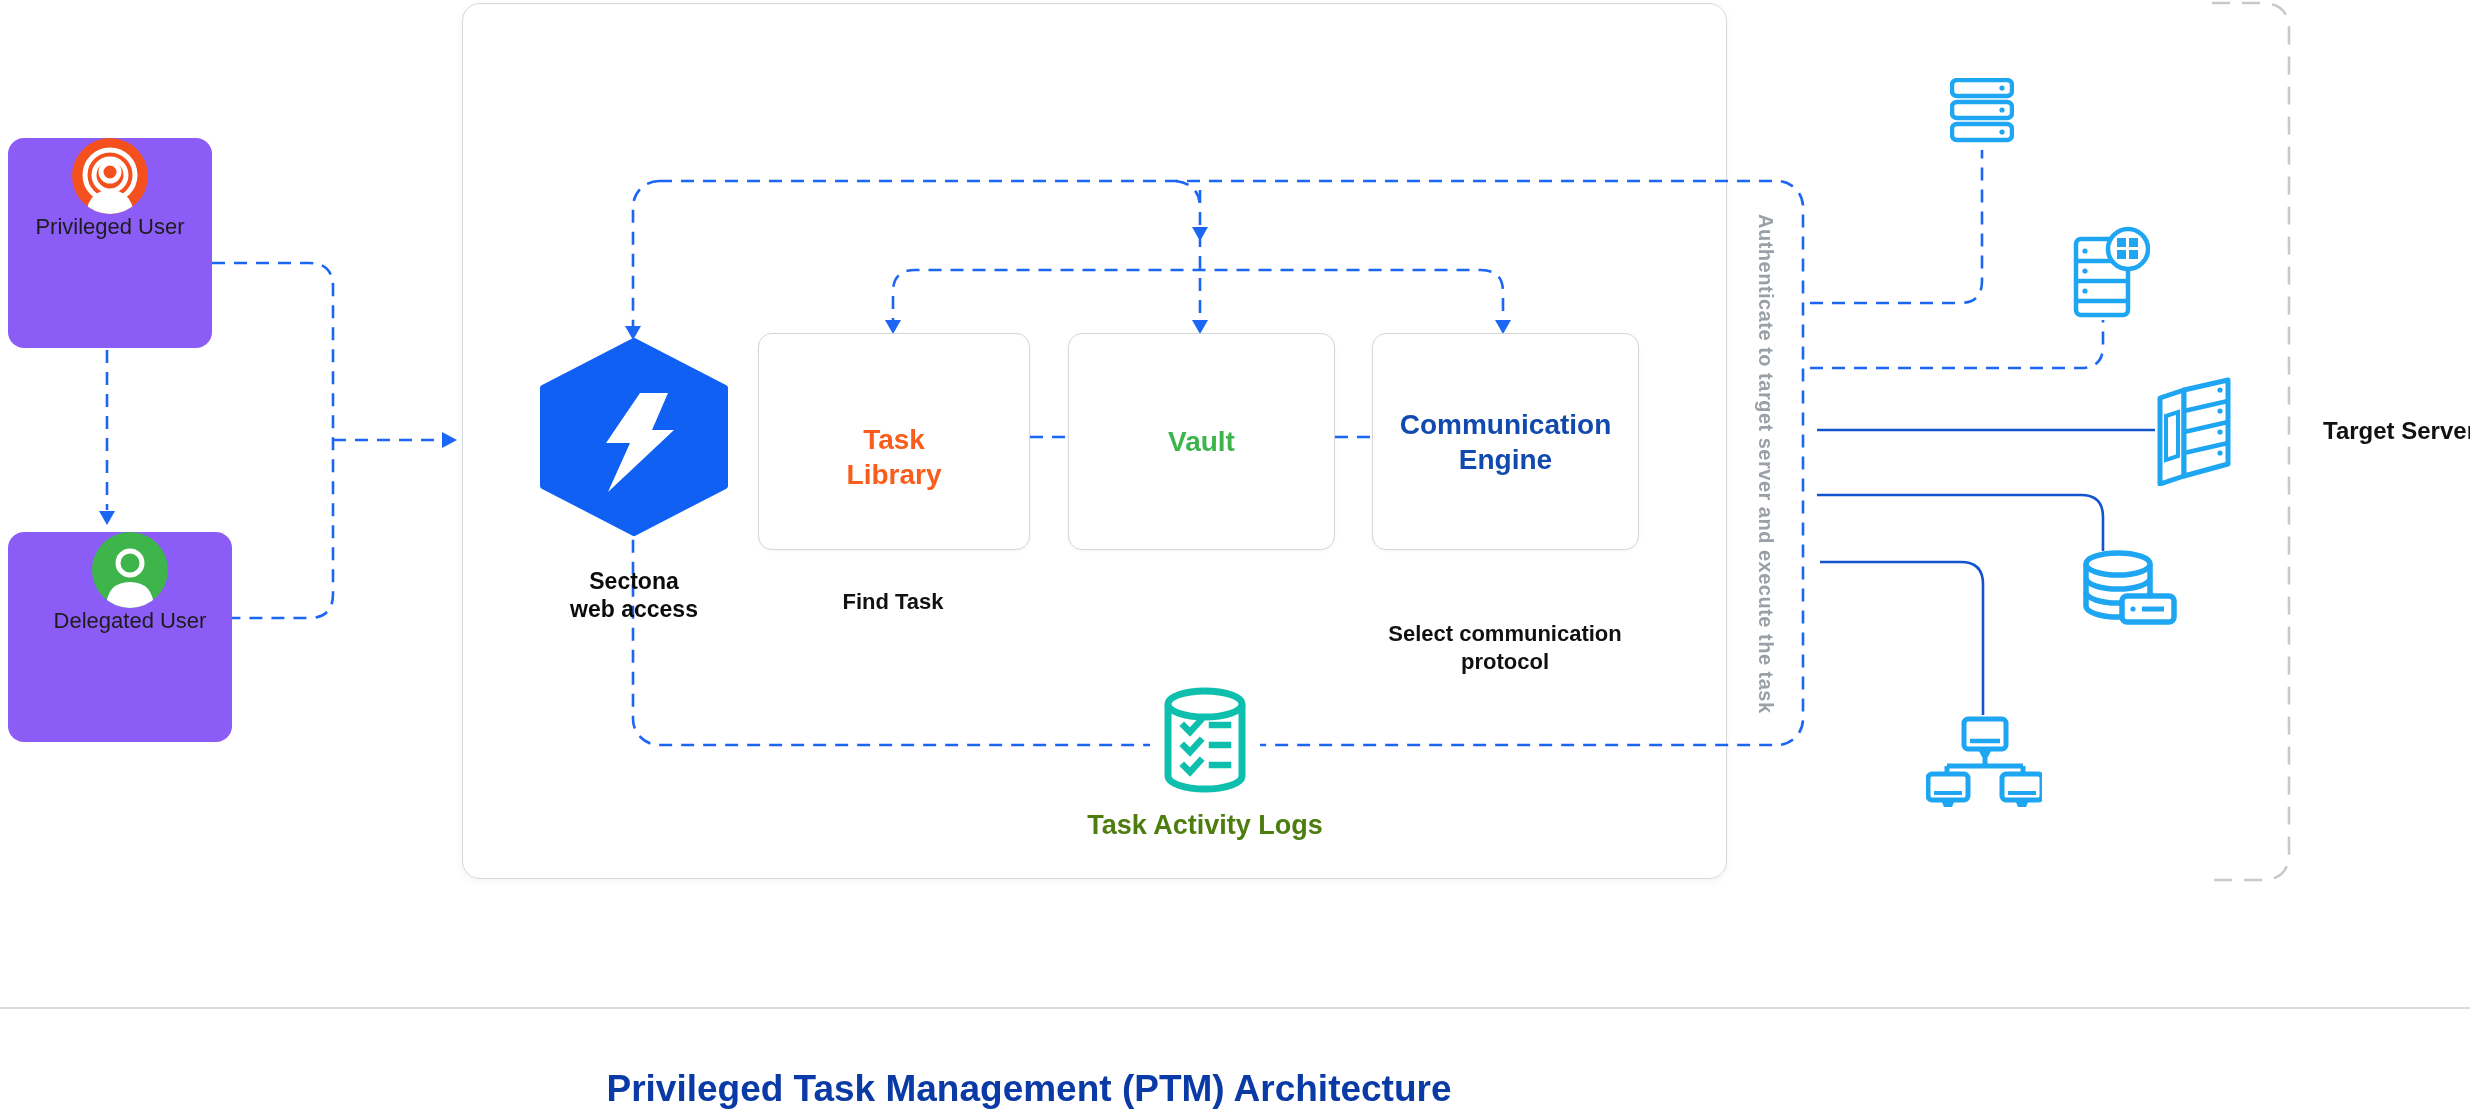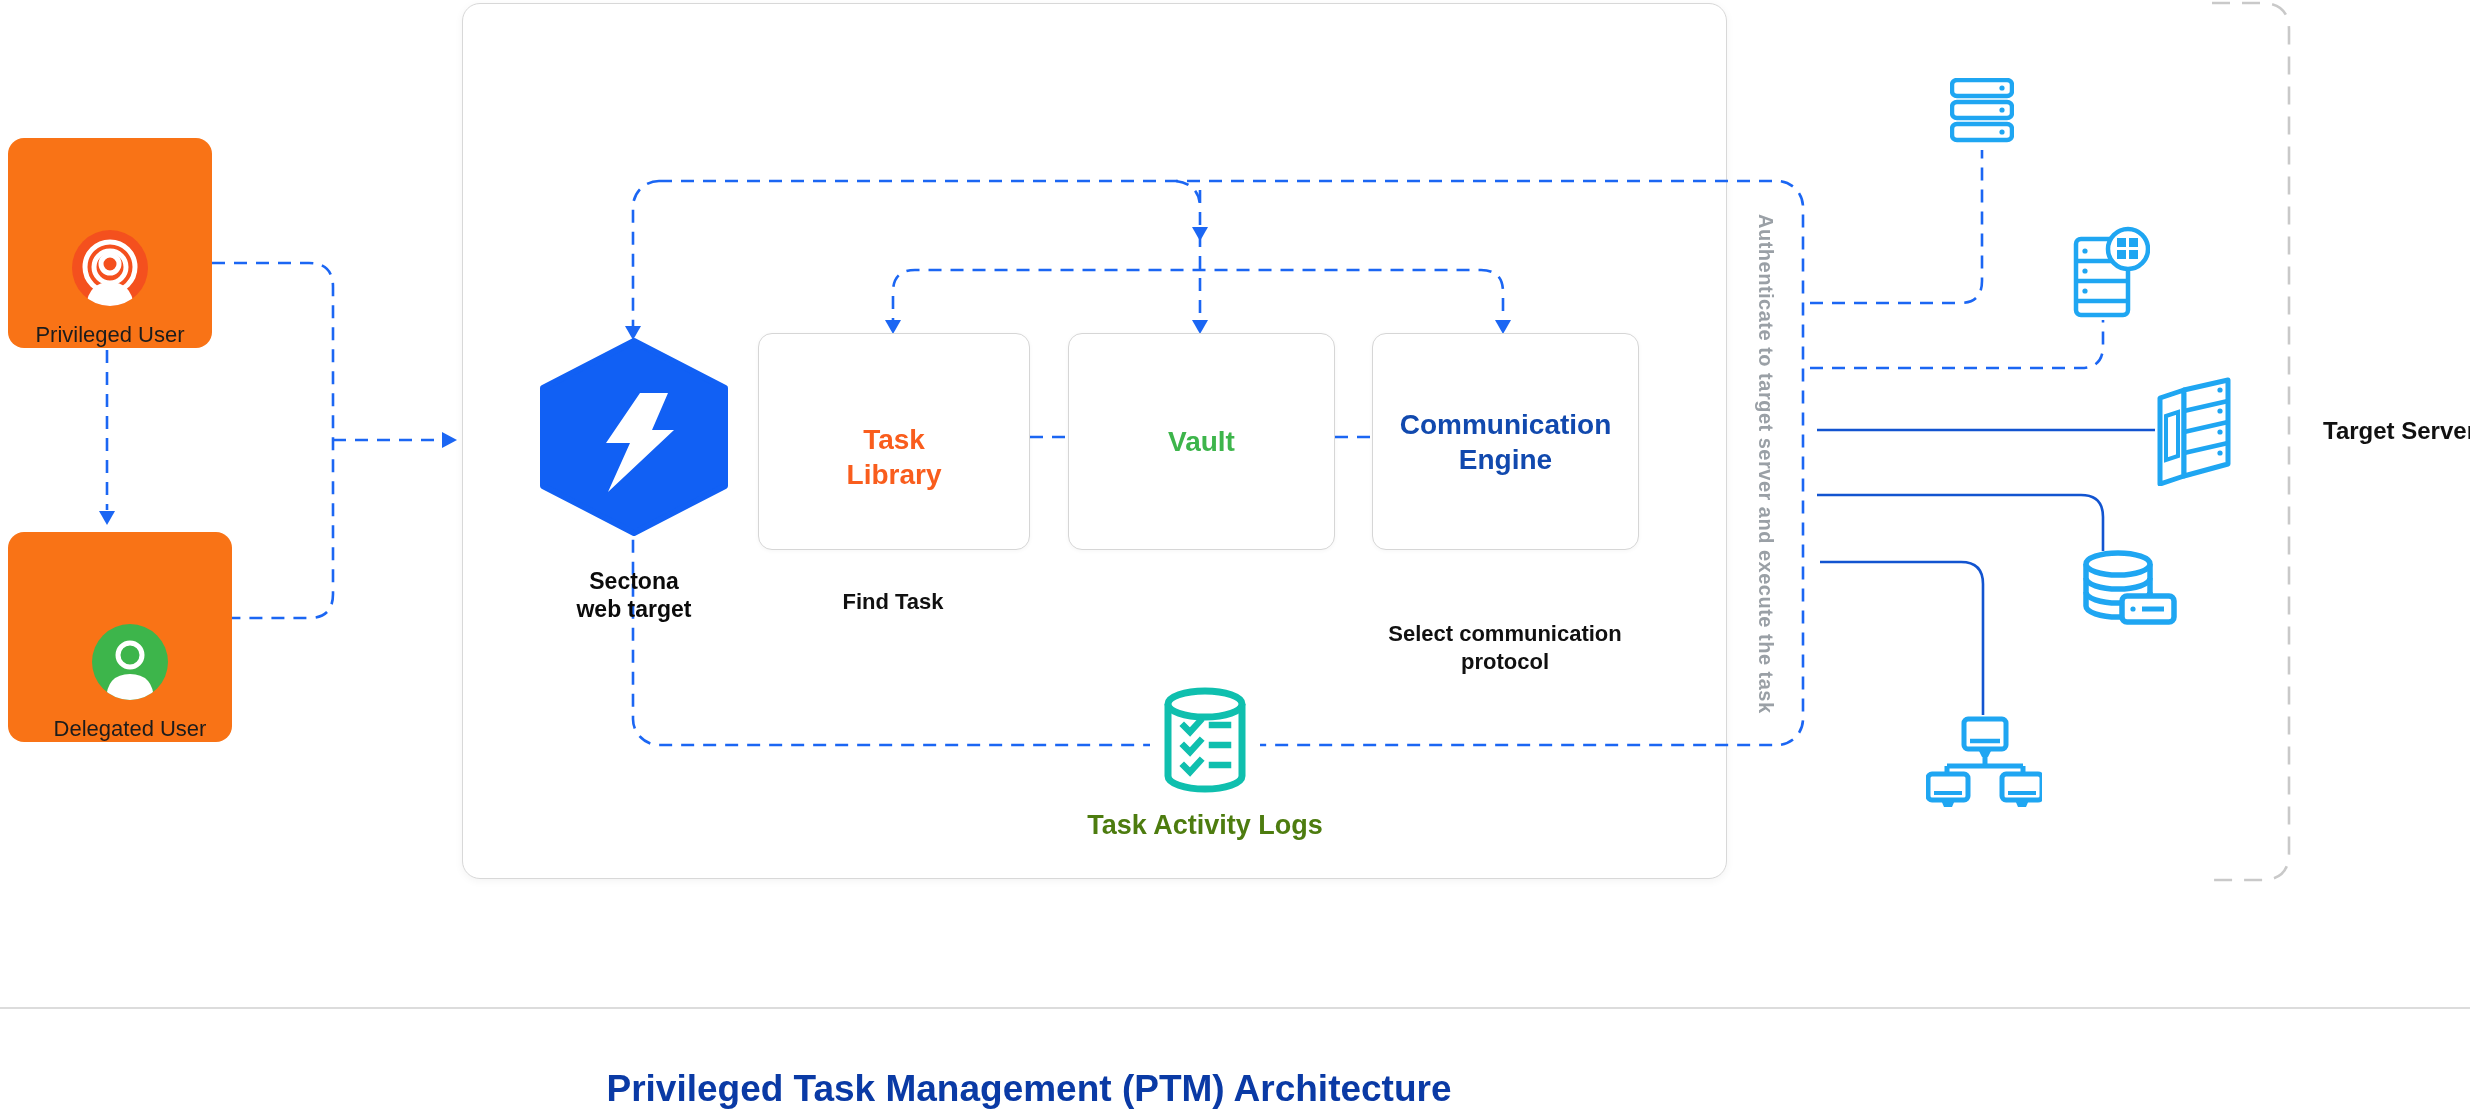--- a/index.html
+++ b/index.html
@@ -5,22 +5,22 @@
   html,body{margin:0;padding:0;background:#ffffff;}
   .stage{position:relative;width:2470px;height:1113px;background:#ffffff;overflow:hidden;
          font-family:"Liberation Sans",sans-serif;}
   .abs{position:absolute;}
 
   
   .platform-card{left:462px;top:3px;width:1263px;height:874px;background:#ffffff;
     border:1.5px solid #d8d8d8;border-radius:18px;box-shadow:0 2px 8px rgba(0,0,0,.05);}
 
   
-  .actor-card{width:204px;height:210px;background:#f97316;border-radius:16px;
-    display:flex;flex-direction:column;align-items:center;justify-content:flex-end;gap:16px;}
+  .actor-card{width:204px;height:210px;background:#8b5cf6;border-radius:16px;
+    display:flex;flex-direction:column;align-items:center;justify-content:flex-start;}
   .actor-label{font-size:22px;font-weight:500;color:#1c1c1c;}
 
   
   .module-box{background:#ffffff;border:1.5px solid #d6d6d6;border-radius:14px;
     box-shadow:0 1px 4px rgba(0,0,0,.04);display:flex;align-items:center;justify-content:center;
     text-align:center;font-weight:700;font-size:28px;line-height:1.25;}
   .module-name-0{color:#f95d1d;max-width:150px;margin-top:31px;}
   .module-name-1{color:#3db54b;}
   .module-name-2{color:#1149ae;max-width:235px;}
   .caption{font-size:22px;font-weight:700;color:#111;text-align:center;line-height:1.25;}
@@ -126,21 +126,21 @@
   </div>
 
   <div class="abs" style="left:539px;top:337px;">
     <svg width="190" height="200" viewBox="0 0 190 200">
       <polygon points="95,4 186,51 186,149 95,196 4,149 4,51" fill="#1160f4" stroke="#1160f4" stroke-width="6" stroke-linejoin="round"></polygon>
       <polygon points="101,56 129,56 113,93 135,93 69,155 91,106 67,106" fill="#ffffff"></polygon>
     </svg>
   </div>
   <div class="abs logo-caption" style="left:534px;top:568px;width:200px;">
     <div>Sectona</div>
-    <div>web target</div>
+    <div>web access</div>
   </div>
 
   <div class="abs module-box" style="left:758px;top:333px;width:270px;height:215px;">
     <span class="module-name-0">Task Library</span>
   </div>
   <div class="abs module-box" style="left:1068px;top:333px;width:265px;height:215px;">
     <span class="module-name-1">Vault</span>
   </div>
   <div class="abs module-box" style="left:1372px;top:333px;width:265px;height:215px;">
     <span class="module-name-2">Communication Engine</span>

